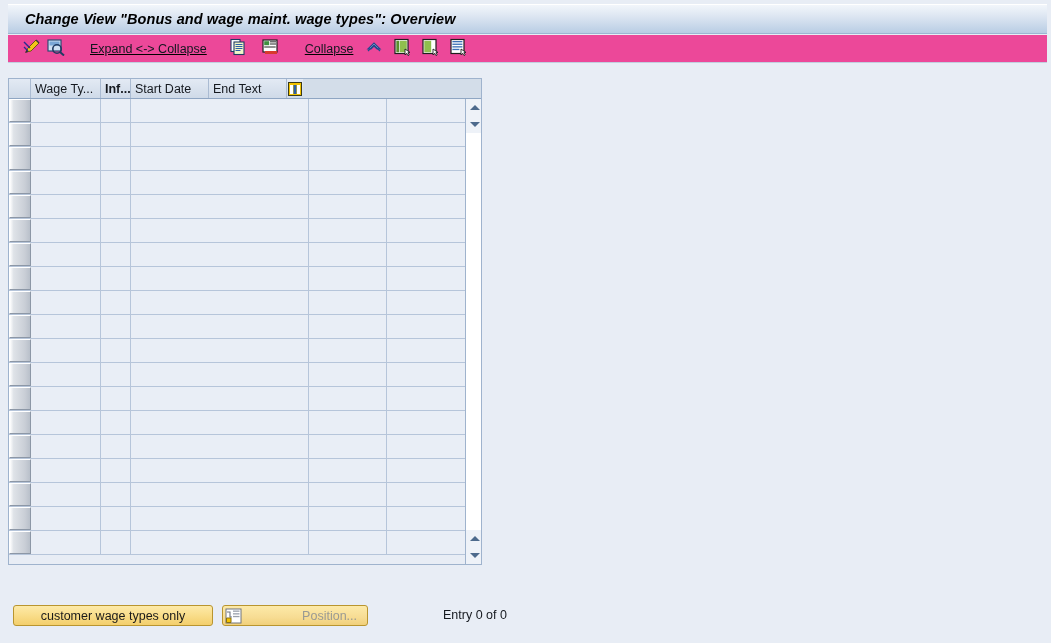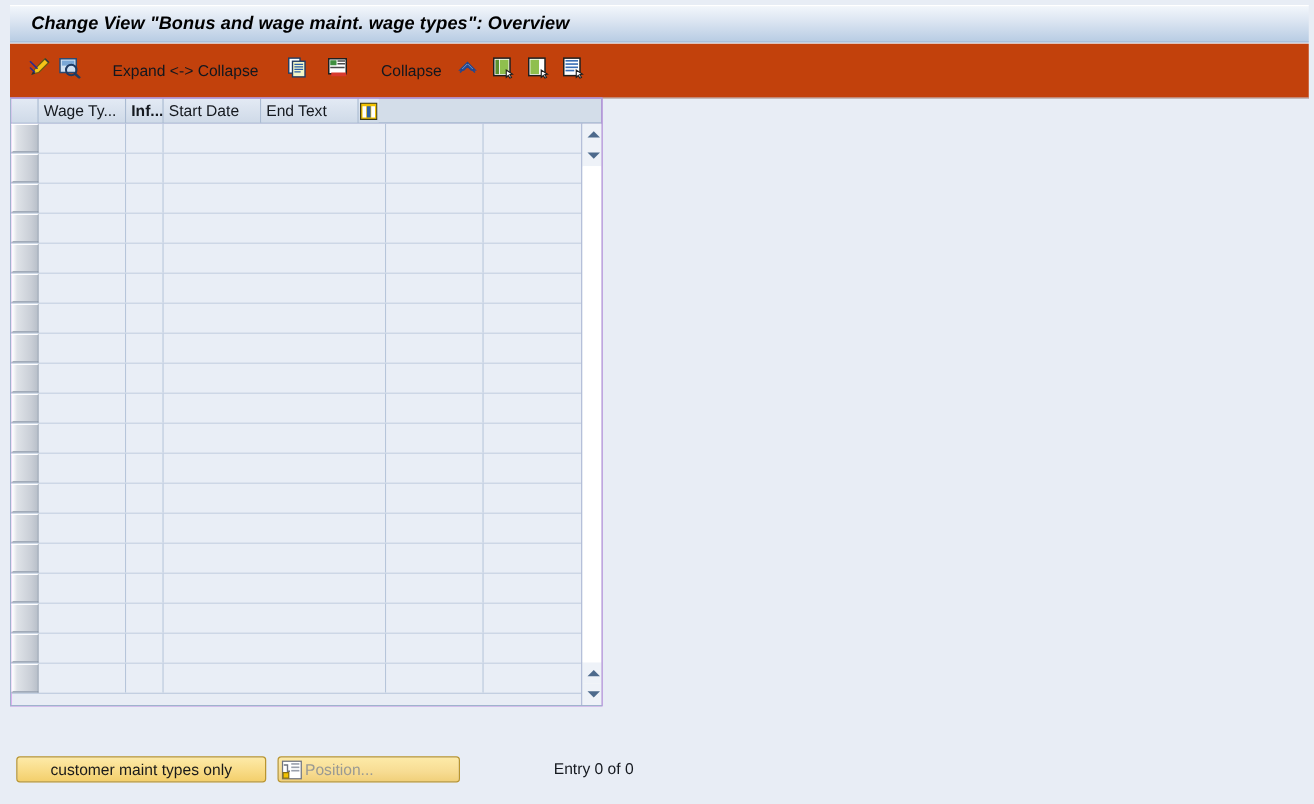--- a/index.html
+++ b/index.html
@@ -34,25 +34,26 @@
     font-style: italic;
     color: #000000;
     white-space: nowrap;
     letter-spacing: 0.1px;
   }
 
   
   .toolbar {
     position: absolute;
     left: 8px; top: 35px;
-    width: 1039px; height: 44px;
-    background: #c2410c;
+    width: 1039px; height: 28px;
+    background: #ec4899;
     border-bottom: 1px solid #c2cfdf;
     display: flex;
     align-items: center;
+    text-decoration: underline;
   }
   .tb-item {
     display: flex;
     align-items: center;
     justify-content: center;
     height: 24px;
     margin-right: 2px;
   }
   .tb-icon { width: 22px; }
   .tb-label {
@@ -206,21 +207,21 @@
     display: flex;
     align-items: center;
   }
   .btn-position .picon {
     width: 20px; height: 17px;
     margin-left: 1px;
     display: flex; align-items: center; justify-content: center;
   }
   .btn-position .ptext {
     flex: 1;
-    text-align: left;
+    text-align: right;
     font-size: 12.5px;
     color: #9a9a93;
     padding-right: 10px;
   }
   .entry-text {
     position: absolute;
     left: 443px; top: 10px;
     font-size: 12.5px;
     color: #15191f;
     white-space: nowrap;
@@ -547,21 +548,21 @@
           </div>
           <div class="sc-btn">
             <span class="arrow-dn"></span>
           </div>
         </div>
       </div>
     </div>
   </div>
 
   <div class="footer">
-    <div class="btn-yellow">customer maint types only</div>
+    <div class="btn-yellow">customer wage types only</div>
 
     <div class="btn-position">
       <span class="picon">
         <svg width="18" height="16" viewBox="0 0 18 16">
           <rect x="1" y="1" width="15" height="14" fill="#ffffff" stroke="#6f7480" stroke-width="1"></rect>
           <rect x="8" y="2.5" width="6.5" height="1.3" fill="#9aa0ac"></rect>
           <rect x="8" y="5.2" width="6.5" height="1.3" fill="#9aa0ac"></rect>
           <rect x="8" y="7.9" width="6.5" height="1.3" fill="#9aa0ac"></rect>
           <path d="M2 4 L5 4 L5 9 L7 9" fill="none" stroke="#6f7480" stroke-width="1.1"></path>
           <path d="M1.5 10 L6 10 L6 14.5 L1.5 14.5 Z" fill="#f2c200" stroke="#8a7010" stroke-width="1"></path>

